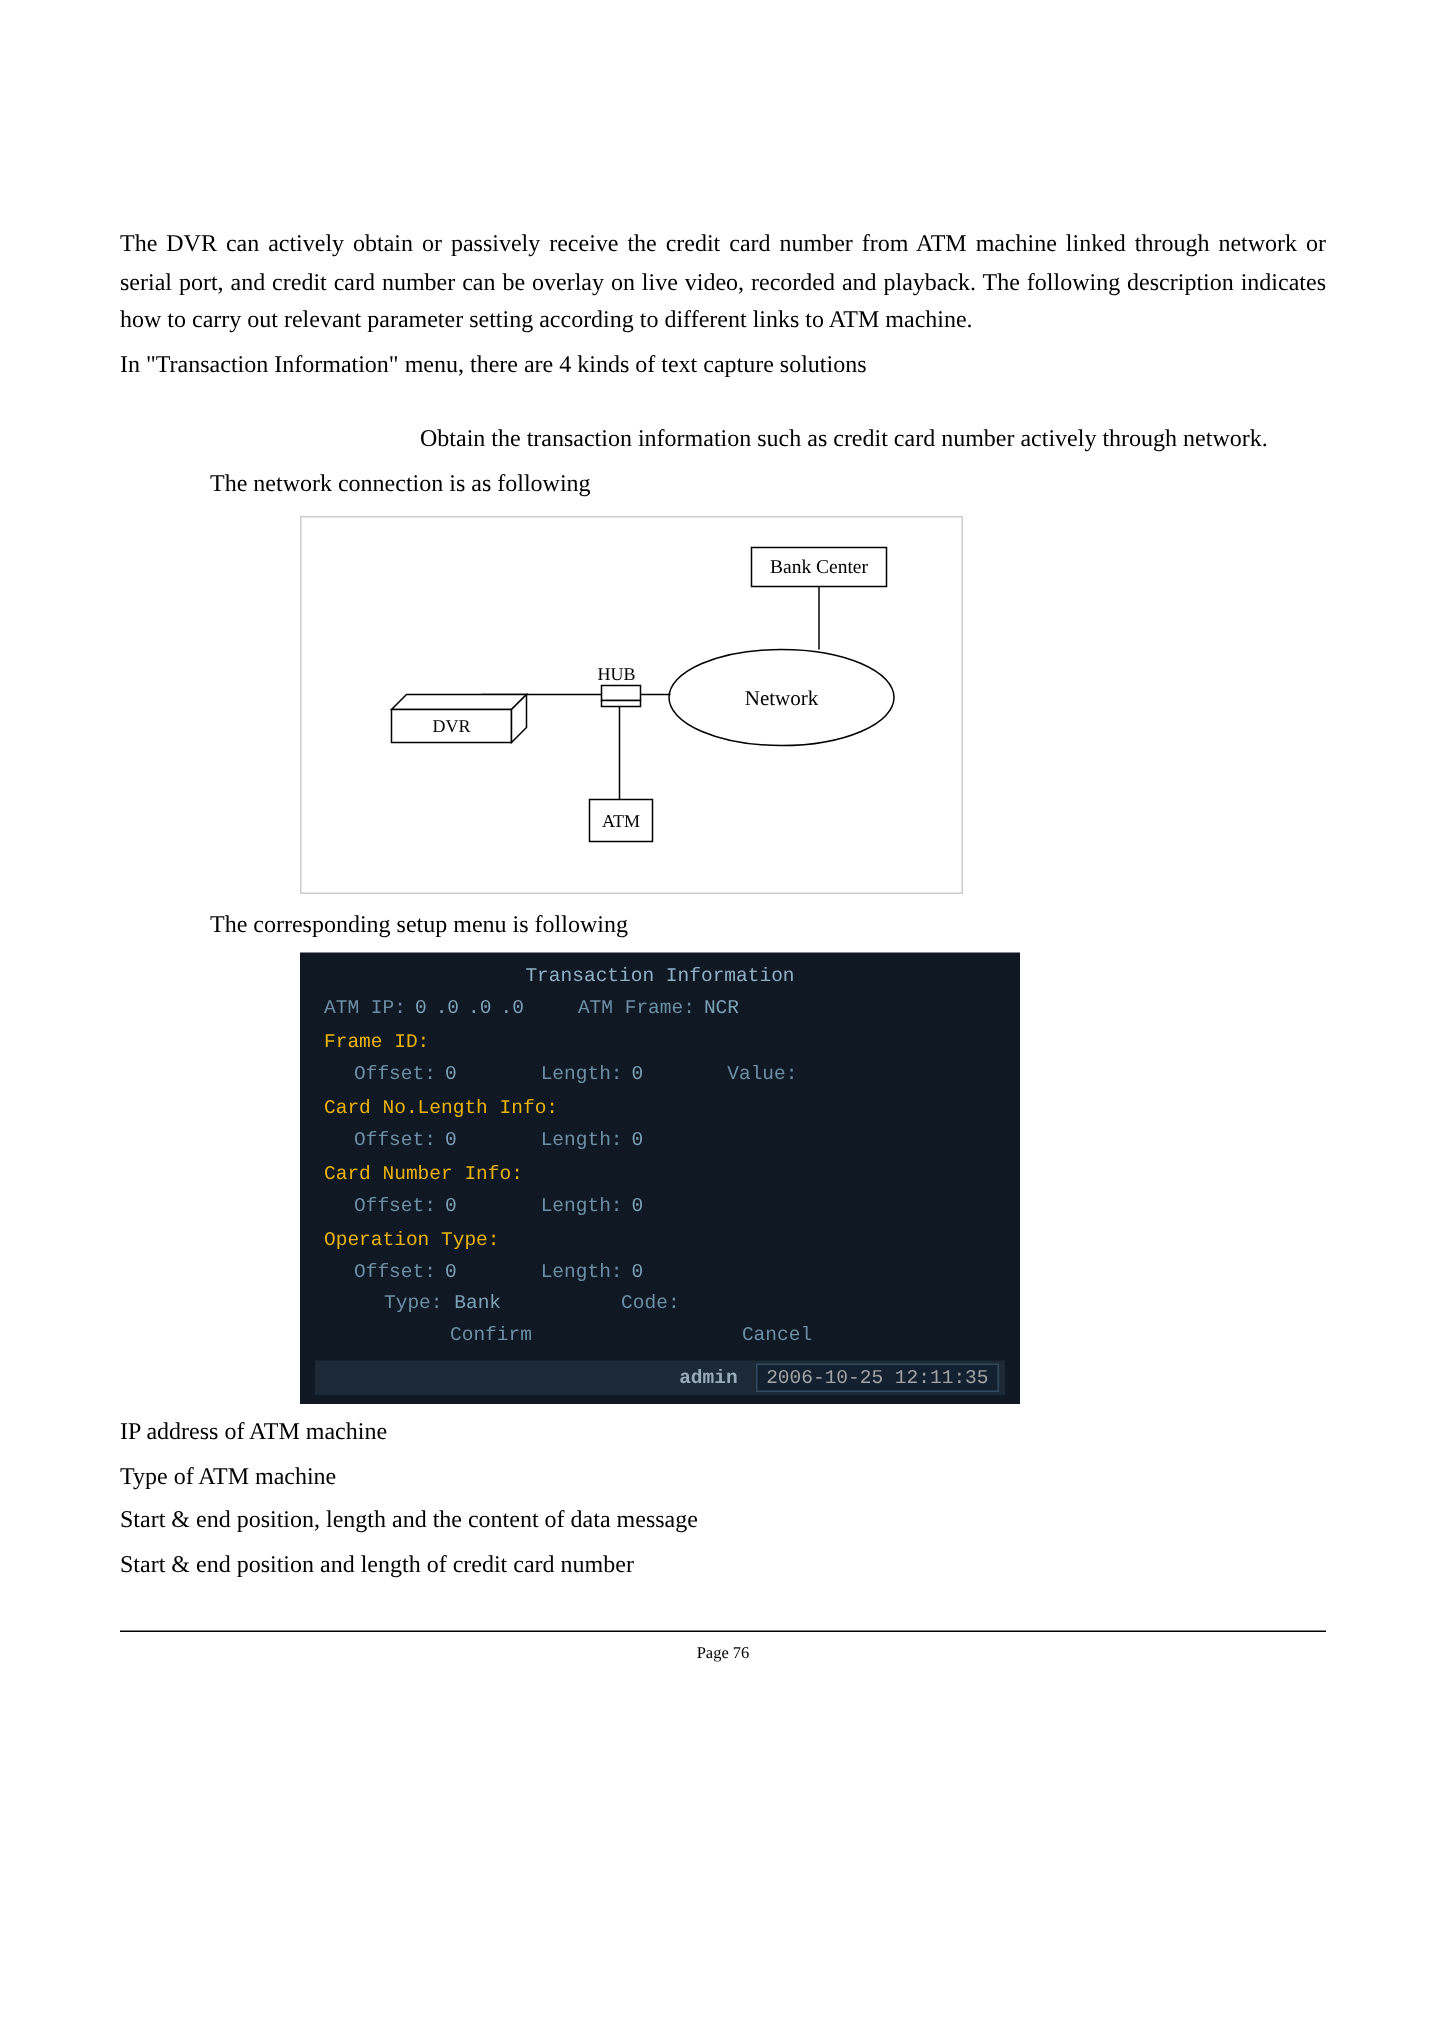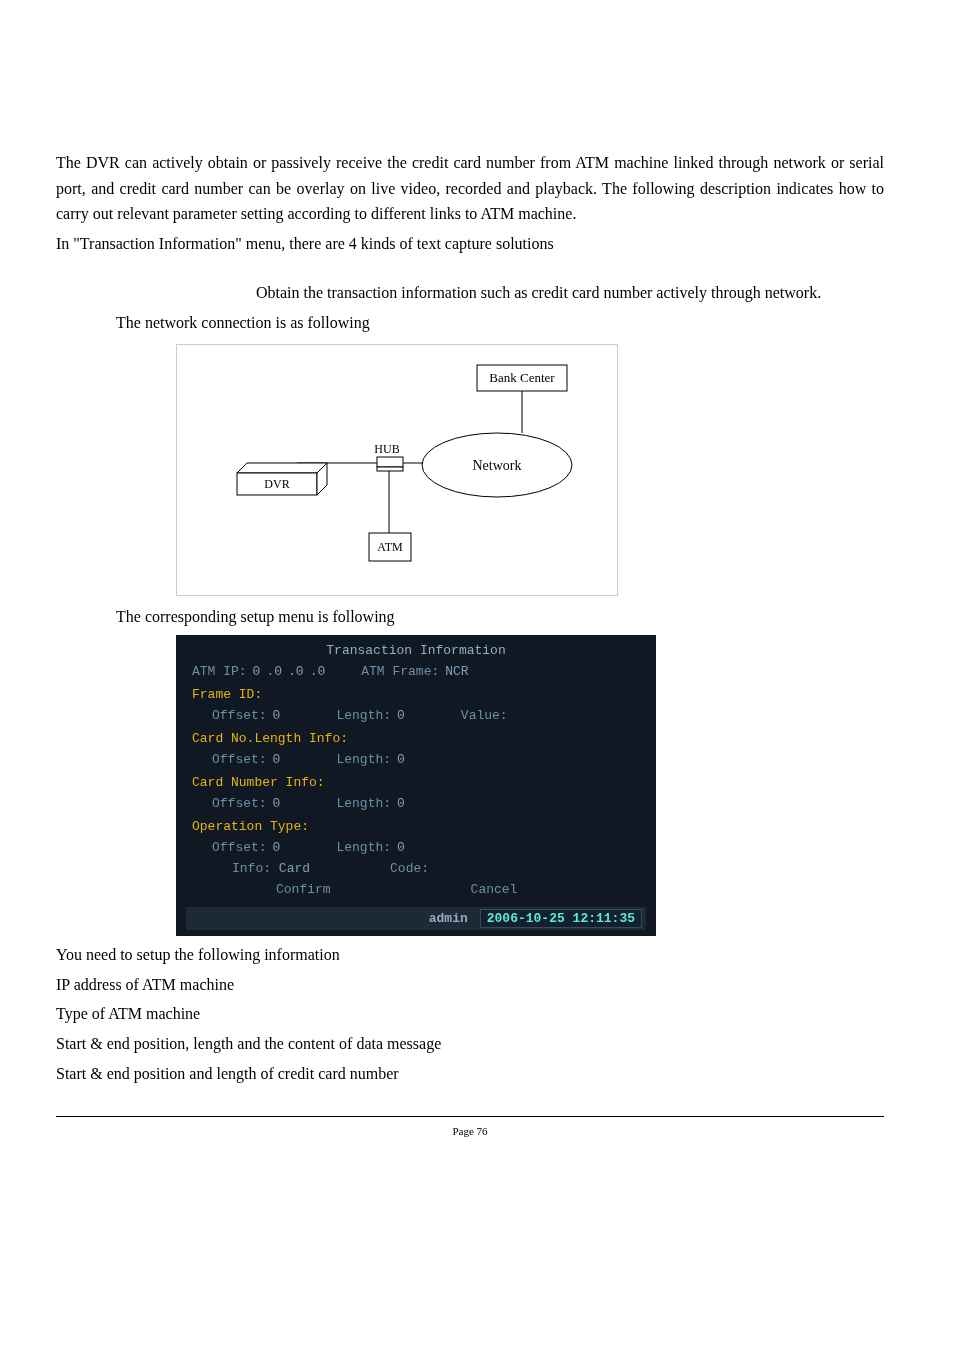--- a/index.html
+++ b/index.html
@@ -7,20 +7,21 @@
     padding: 0;
     background: #fff;
     font-family: "Times New Roman", Times, serif;
     font-size: 16px;
     color: #000;
     width: 954px;
   }
   .page {
     padding: 150px 70px 40px 56px;
     box-sizing: border-box;
+    margin-left: 24px;
   }
   .para {
     text-align: justify;
     line-height: 1.6;
     margin: 0 0 4px 0;
   }
   .indent-center-block {
     margin-left: 200px;
     text-align: justify;
     line-height: 1.6;
@@ -95,22 +96,21 @@
   }
   .status-user {
     color: #9ab;
     margin-right: 4px;
     font-weight: bold;
   }
   .status-time {
     background: #122030;
     border: 1px solid #334a60;
     padding: 1px 6px;
-    color: #5eead4;
-    font-weight: bold;
+    color: #a3a3a3;
   }
   .footer-rule {
     border-top: 1.5px solid #000;
     margin: 30px 0 8px 0;
   }
   .page-num {
     text-align: center;
     font-size: 11px;
   }
 </style>
@@ -201,38 +201,37 @@
 
     <div class="section-h">Operation Type:</div>
     <div class="menu-row sub">
       <span>Offset:</span>
       <span class="val">0</span>
       <span style="margin-left:50px;">Length:</span>
       <span class="val">0</span>
     </div>
     <div class="menu-row sub2">
       <span>
-        <span>Info:</span>
-        <span class="val">Card</span>
+        <span>Type:</span>
+        <span class="val">Bank</span>
       </span>
       <span>Code:</span>
     </div>
 
     <div class="menu-row btns">
       <span>Confirm</span>
       <span>Cancel</span>
     </div>
 
     <div class="status-bar">
       <span class="status-user">admin</span>
       <span class="status-time">2006-10-25 12:11:35</span>
     </div>
   </div>
 
-  <p class="para">You need to setup the following information</p>
   <p class="para">IP address of ATM machine</p>
   <p class="para">Type of ATM machine</p>
   <p class="para">Start &amp; end position, length and the content of data message</p>
   <p class="para">Start &amp; end position and length of credit card number</p>
 
   <div class="footer-rule"></div>
   <div class="page-num">Page 76</div>
 </div>
 
 </body></html>

